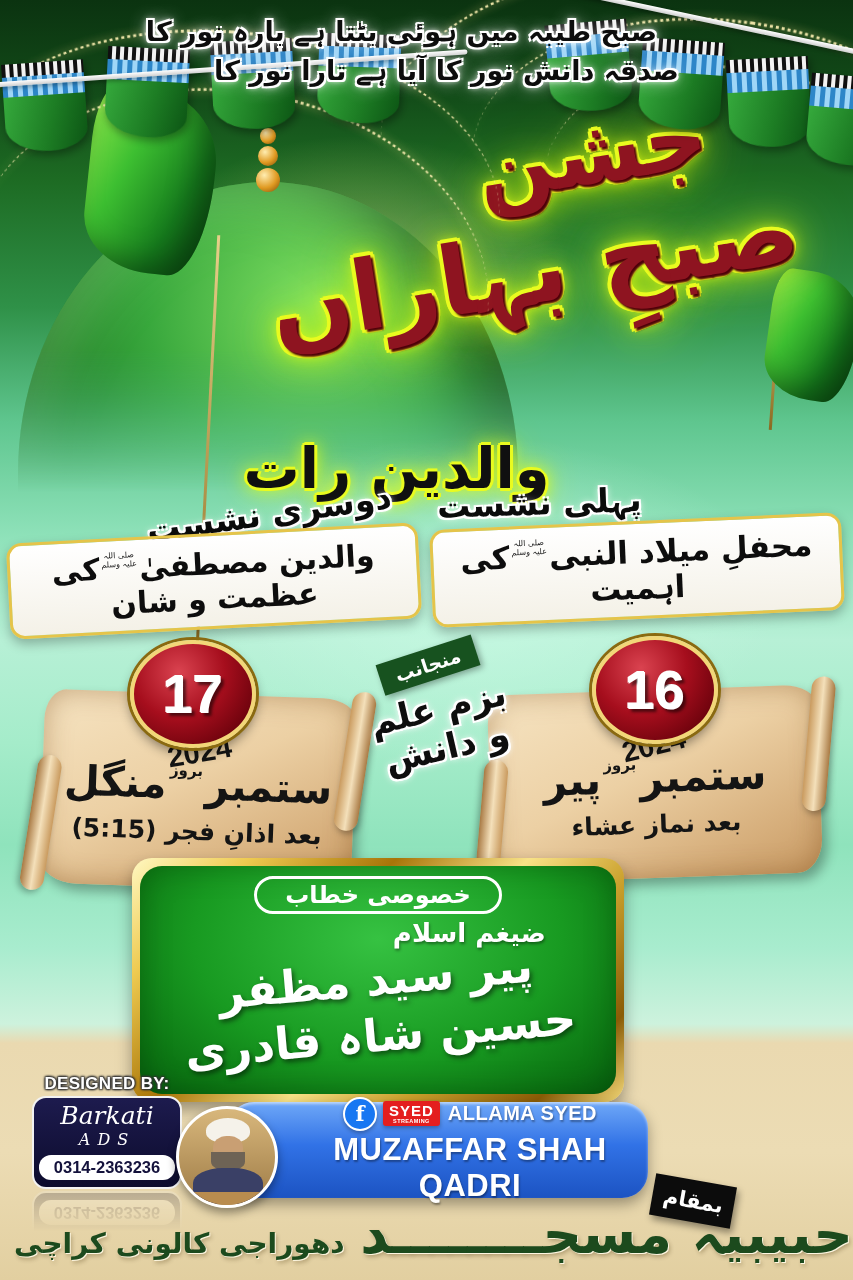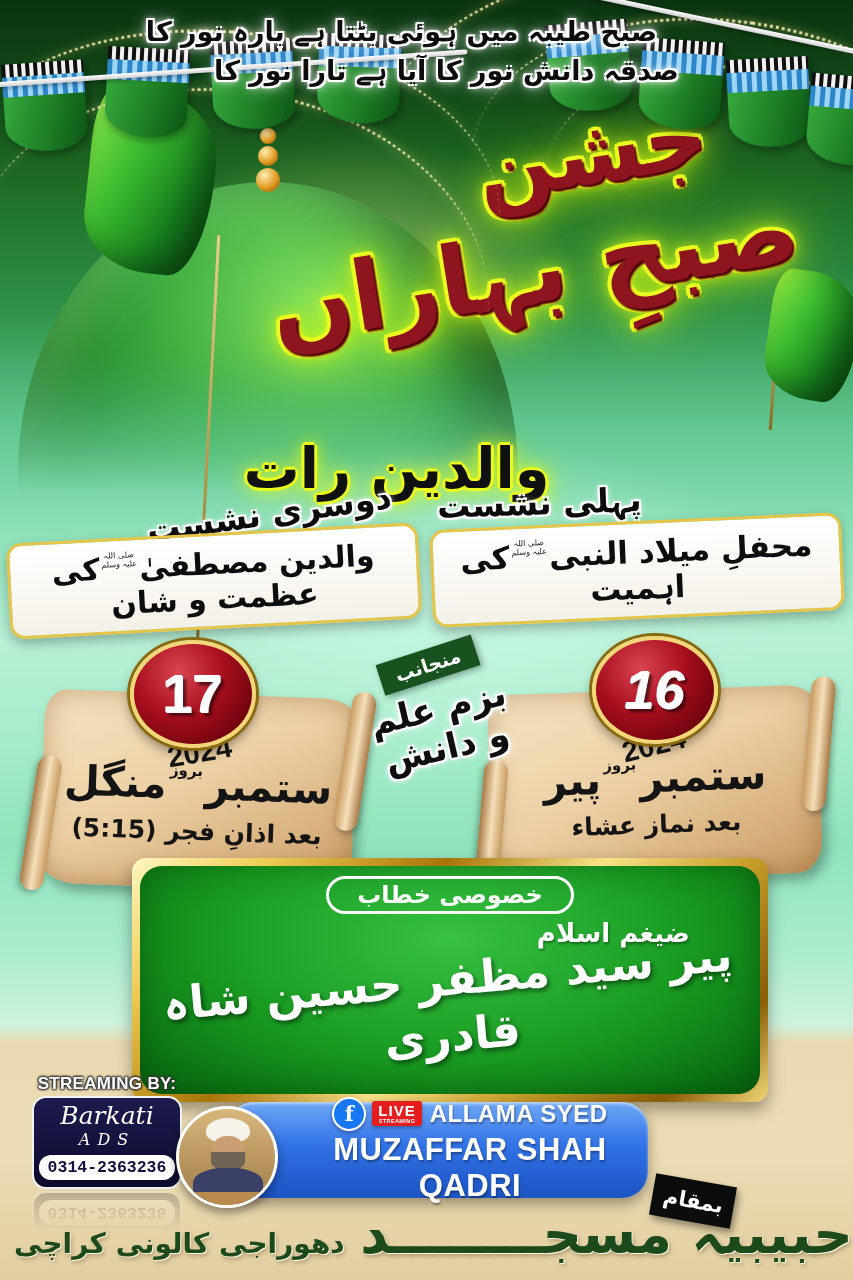--- a/index.html
+++ b/index.html
@@ -69,51 +69,51 @@
     background:radial-gradient(circle at 38% 28%,#da4350 0%,#a60e1d 45%,#600009 88%);
     border:4px solid #f2d678;box-shadow:0 0 0 3px #8a6a10,0 6px 12px rgba(0,0,0,.45);
     text-shadow:3px 3px 3px rgba(0,0,0,.55),-1px -1px 0 #ffffff;z-index:5;}
   
   .org{position:absolute;left:348px;top:648px;width:180px;text-align:center;transform:rotate(-13deg);z-index:4;direction:rtl;}
   .org-tag{display:inline-block;background:#17521f;color:#fff;font-size:19px;font-weight:bold;padding:5px 16px;transform:rotate(-5deg);
     box-shadow:2px 3px 6px rgba(0,0,0,.35);}
   .org-name{margin-top:8px;font-size:35px;font-weight:bold;color:#0e0e0e;line-height:1.15;
     text-shadow:0 0 6px #fff,0 0 10px #fff,2px 2px 0 #fff,-2px -2px 0 #fff,2px -2px 0 #fff,-2px 2px 0 #fff;}
   
-  .speaker{position:absolute;left:132px;top:858px;width:636px;height:244px;border-radius:14px;padding:8px;box-sizing:border-box;z-index:4;
+  .speaker{position:absolute;left:132px;top:858px;width:492px;height:244px;border-radius:20px;padding:8px;box-sizing:border-box;z-index:4;
     background:linear-gradient(135deg,#fff8c2 0%,#eeca50 16%,#a87408 36%,#f8e287 54%,#caa02c 70%,#8a5c06 88%,#f3d877 100%);
     box-shadow:0 8px 16px rgba(0,0,0,.35);}
   .speaker-inner{width:100%;height:100%;border-radius:22px;direction:rtl;color:#fff;display:flex;flex-direction:column;align-items:center;
     background:radial-gradient(ellipse at 50% 32%,#36c242 0%,#189a21 55%,#0c7413 85%,#075d10 100%);box-shadow:inset 0 0 30px rgba(0,60,0,.4);}
   .speaker-badge{margin-top:10px;border:3px solid #fff;border-radius:24px;padding:2px 28px;font-size:24px;font-weight:bold;}
   .speaker-honor{align-self:flex-start;margin:4px 70px 0 5px;font-size:26px;font-weight:bold;text-shadow:1px 2px 3px rgba(0,0,0,.4);}
   .speaker-name{font-size:45px;font-weight:bold;transform:rotate(-5deg);margin-top:4px;line-height:1.25;text-align:center;padding:0 14px;
     text-shadow:2px 3px 5px rgba(0,0,0,.5);}
   
   .designer{position:absolute;left:32px;top:1074px;width:150px;text-align:center;font-family:"Liberation Sans",sans-serif;z-index:5;
     -webkit-box-reflect:below 2px linear-gradient(transparent 65%,rgba(0,0,0,.22));}
   .designer-heading{color:#fff;font-weight:bold;font-size:17px;letter-spacing:.3px;
     text-shadow:1px 1px 2px #333,-1px -1px 2px #333,1px -1px 2px #333,-1px 1px 2px #333;}
   .designer-card{margin-top:2px;background:linear-gradient(180deg,#1d1b4e 0%,#0c0b2c 100%);border:2px solid #f2f2f2;border-radius:14px;padding:5px 5px 7px;}
   .designer-name{font-family:"DejaVu Serif",serif;font-style:italic;color:#fff;font-size:25px;line-height:1.05;}
   .designer-sub{color:#fff;font-family:"DejaVu Serif",serif;font-style:italic;font-size:16px;letter-spacing:7px;margin-top:1px;}
-  .designer-phone{margin-top:6px;background:#fff;border-radius:12px;color:#14123c;font-weight:bold;font-size:16.5px;padding:3px 0;font-family:Liberation Mono, monospace;}
+  .designer-phone{margin-top:6px;background:#fff;border-radius:12px;color:#14123c;font-weight:bold;font-size:16.5px;padding:3px 0;}
   
   .live-banner{position:absolute;left:228px;top:1102px;width:420px;height:96px;border-radius:26px;z-index:4;
     background:linear-gradient(180deg,#6fa8f8 0%,#3172e6 45%,#1c53c2 100%);
     box-shadow:0 6px 14px rgba(0,0,0,.35), inset 0 2px 3px rgba(255,255,255,.55);
     display:flex;flex-direction:column;justify-content:center;align-items:center;padding-left:64px;box-sizing:border-box;
     color:#fff;font-family:"Liberation Sans",sans-serif;font-weight:bold;}
   .live-row{display:flex;align-items:center;}
   .fb-icon{width:30px;height:30px;border-radius:50%;background:#1877f2;border:2px solid #fff;display:flex;align-items:center;justify-content:center;
     font-family:"DejaVu Serif",serif;font-size:21px;color:#fff;margin-right:6px;box-shadow:0 2px 4px rgba(0,0,0,.3);}
   .live-badge{background:#e41e1e;border-radius:3px;padding:2px 6px 1px;text-align:center;line-height:1;margin-right:8px;box-shadow:0 2px 4px rgba(0,0,0,.3);}
   .live-badge .l1{display:block;font-size:15px;letter-spacing:1px;}
   .live-badge .l2{display:block;font-size:5.5px;letter-spacing:.4px;margin-top:1px;}
-  .live-line1{font-size:24px;letter-spacing:.5px;text-shadow:1px 2px 2px rgba(0,0,0,.35);}
+  .live-line1{font-size:20px;letter-spacing:.5px;text-shadow:1px 2px 2px rgba(0,0,0,.35);}
   .live-line2{font-size:31px;margin-top:1px;letter-spacing:.5px;text-shadow:1px 2px 2px rgba(0,0,0,.35);text-align:center;}
   .photo{position:absolute;left:176px;top:1106px;width:96px;height:96px;border-radius:50%;border:3px solid #fff;overflow:hidden;z-index:5;
     background:linear-gradient(180deg,#d8b77c 0%,#9d7a45 100%);box-shadow:0 5px 10px rgba(0,0,0,.4);}
   .photo .turban{position:absolute;top:9px;left:27px;width:44px;height:25px;background:#f5f2ea;border-radius:50% 50% 42% 42%;}
   .photo .face{position:absolute;top:27px;left:34px;width:30px;height:25px;background:#c99f73;border-radius:46%;}
   .photo .beard{position:absolute;top:43px;left:32px;width:34px;height:19px;background:#6e6355;border-radius:0 0 50% 50%;}
   .photo .robe{position:absolute;top:59px;left:14px;width:70px;height:36px;background:#3a4066;border-radius:42% 42% 0 0;}
   .photo .desk{position:absolute;bottom:0;left:0;width:100%;height:13px;background:#b98c4e;}
   
   .venue-tag{position:absolute;left:652px;top:1180px;background:#0c0c0c;color:#fff;font-size:21px;font-weight:bold;padding:9px 11px;
@@ -220,21 +220,21 @@
 
   <div class="scroll" style="left:490px;top:690px;width:330px;height:188px;transform:rotate(-2deg);">
     <div class="scroll-inner">
       <div class="year">2024</div>
       <div class="dateline">
         <span>ستمبر</span><span class="prefix">بروز</span><span>پیر</span>
       </div>
       <div class="time">بعد نماز عشاء</div>
     </div>
   </div>
-  <div class="badge" style="left:592px;top:636px;font-style:italic;">16</div>
+  <div class="badge" style="left:592px;top:636px;">16</div>
 
   <div class="scroll" style="left:42px;top:694px;width:312px;height:194px;transform:rotate(2deg);">
     <div class="scroll-inner">
       <div class="year">2024</div>
       <div class="dateline">
         <span>ستمبر</span><span class="prefix">بروز</span><span>منگل</span>
       </div>
       <div class="time">بعد اذانِ فجر (5:15)</div>
     </div>
   </div>
@@ -250,33 +250,33 @@
 
   <div class="speaker">
     <div class="speaker-inner">
       <div class="speaker-badge">خصوصی خطاب</div>
       <div class="speaker-honor">ضیغم اسلام</div>
       <div class="speaker-name">پیر سید مظفر حسین شاہ قادری</div>
     </div>
   </div>
 
   <div class="designer">
-    <div class="designer-heading">STREAMING BY:</div>
+    <div class="designer-heading">DESIGNED BY:</div>
     <div class="designer-card">
       <div class="designer-name">Barkati</div>
       <div class="designer-sub">ADS</div>
       <div class="designer-phone">0314-2363236</div>
     </div>
   </div>
 
   <div class="live-banner">
     <div class="live-row">
       <div class="fb-icon">f</div>
       <div class="live-badge">
-        <span class="l1">LIVE</span>
+        <span class="l1">SYED</span>
         <span class="l2">STREAMING</span>
       </div>
       <div class="live-line1">ALLAMA SYED</div>
     </div>
     <div class="live-line2">MUZAFFAR SHAH QADRI</div>
   </div>
   <div class="photo">
     <div class="turban"></div>
     <div class="face"></div>
     <div class="beard"></div>

